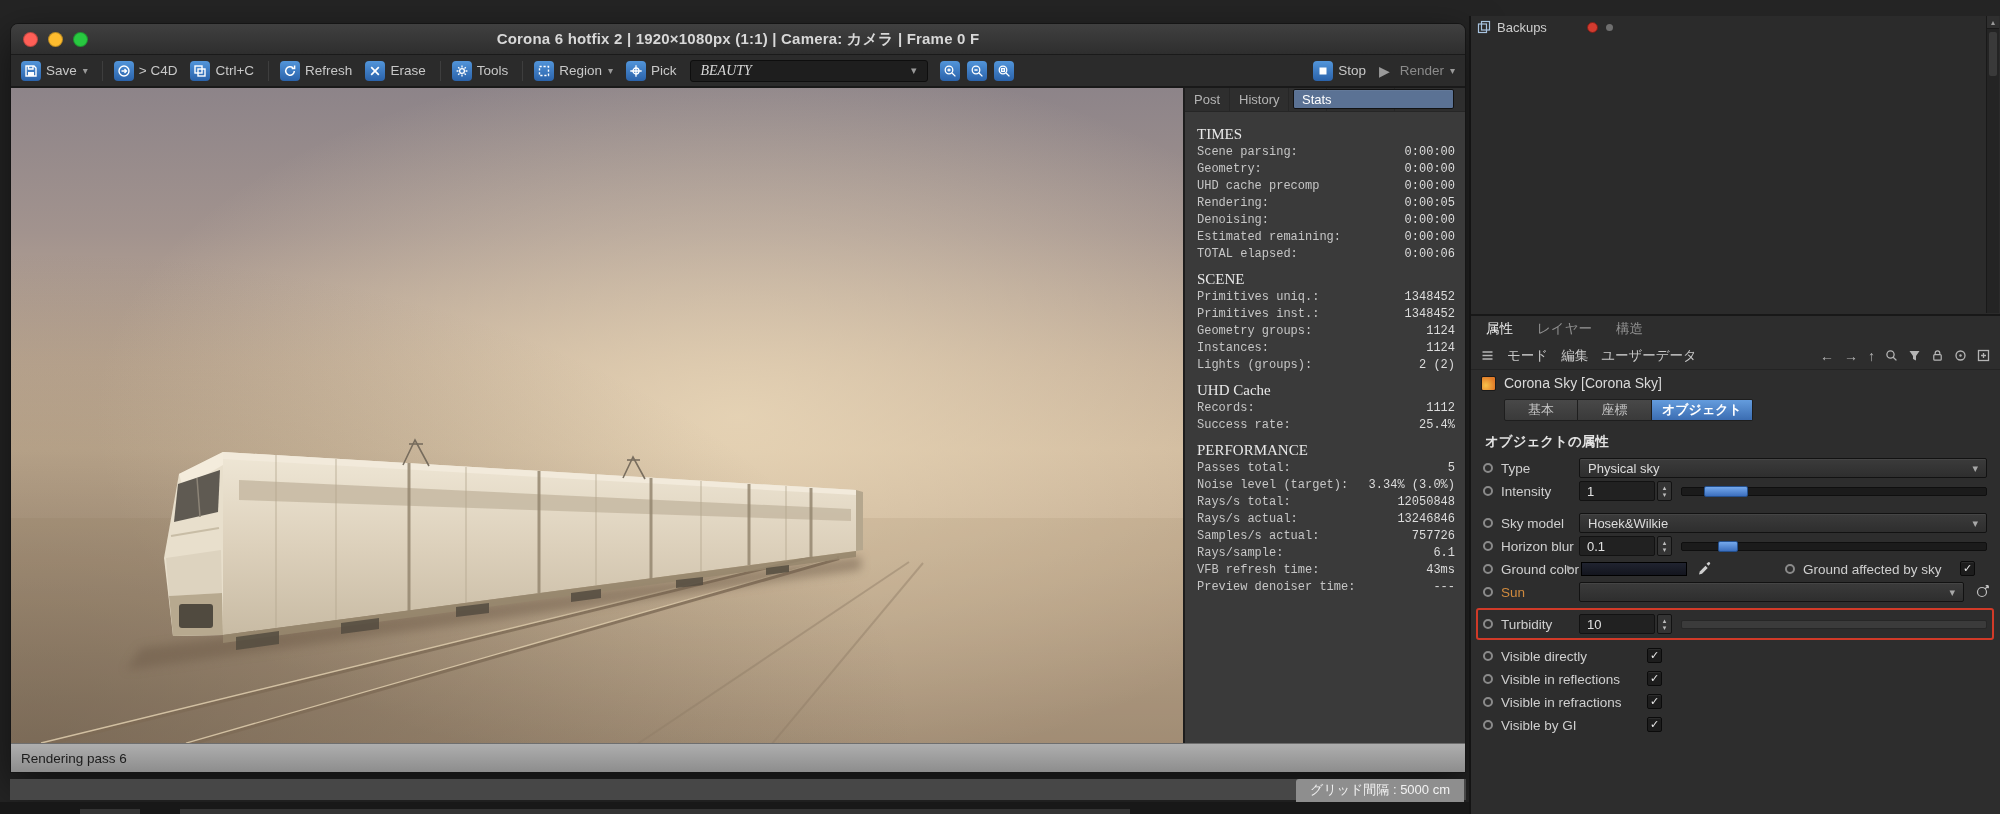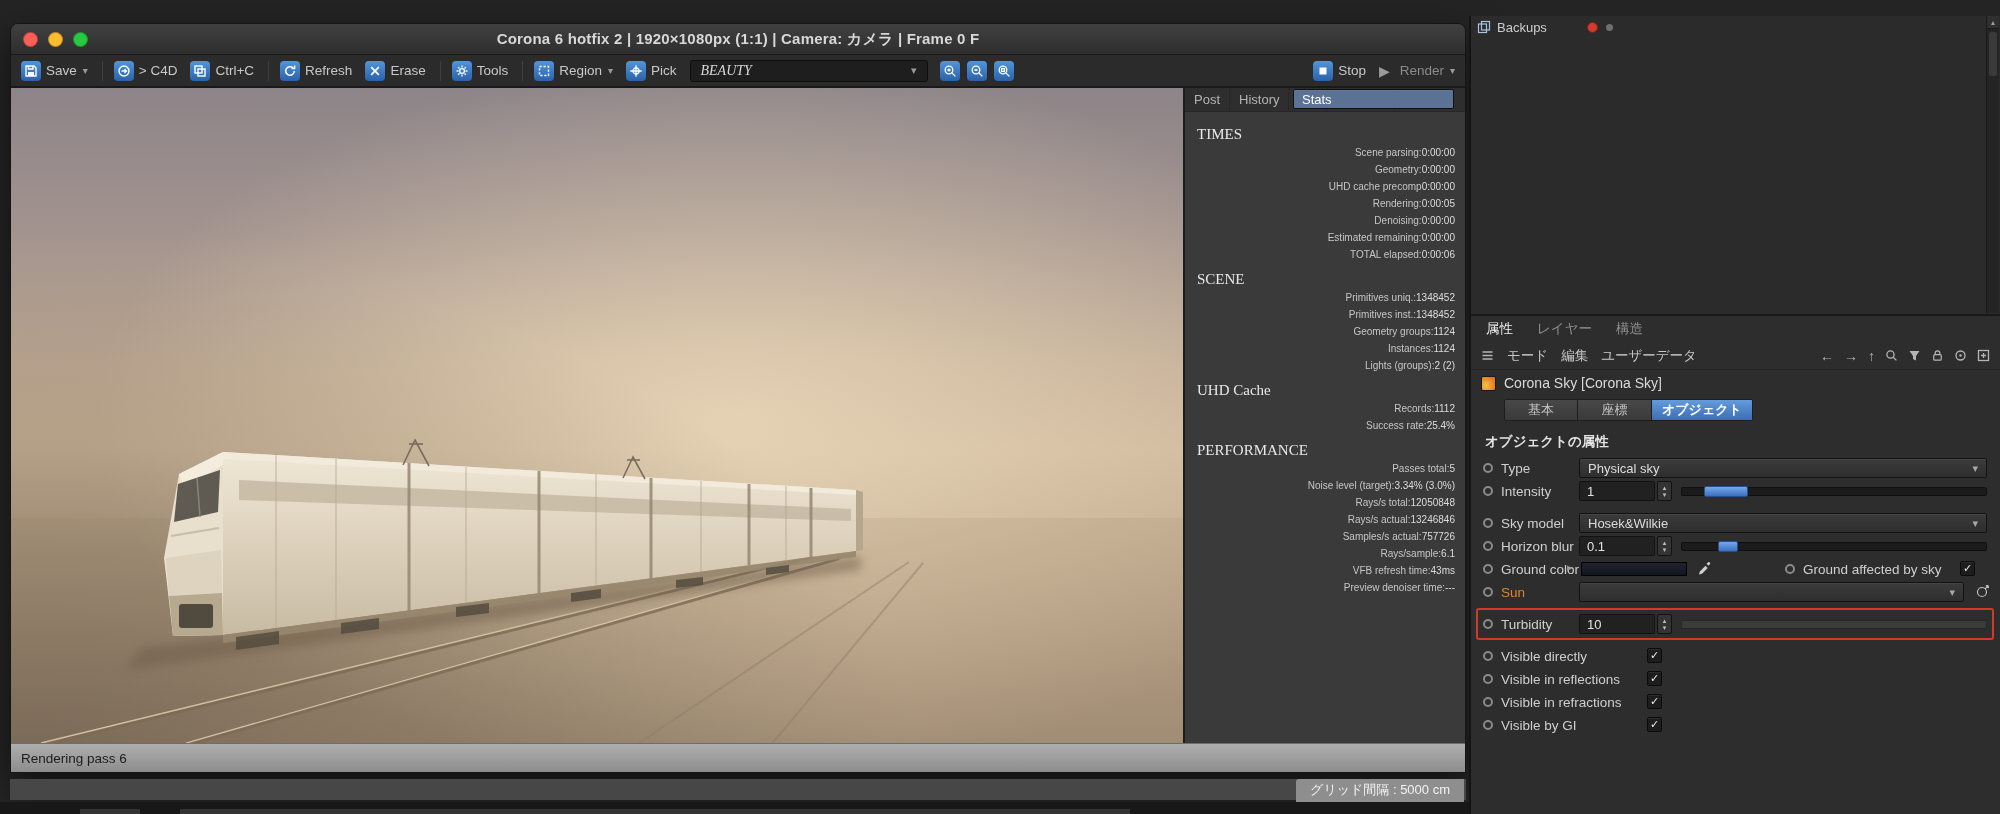--- a/index.html
+++ b/index.html
@@ -42,21 +42,21 @@
   .viewport svg { display:block; width:1172px; height:657px; }
 
   
   .stats-panel { position:absolute; left:1172px; top:64px; width:284px; height:657px;
     background:#3a3a3a; border-left:2px solid #1d1d1d; }
   .stats-tabs { height:24px; display:flex; align-items:stretch; background:#2e2e2e; border-bottom:1px solid #262626; }
   .stab { display:flex; align-items:center; padding:0 9px; font-size:13px; color:#b4b4b4; border-right:1px solid #262626; }
   .stab.sel { background:#5b7294; color:#fff; }
   .stat-body { padding:6px 12px 0 12px; }
   .stat-title { font-family:"Liberation Serif", serif; font-size:15px; color:#e8e8e8; margin-top:8px; margin-bottom:1px; }
-  .srow { display:flex; justify-content:flex-end; font-size:10px; line-height:17px; color:#c6c6c6; }
+  .srow { display:flex; justify-content:space-between; font-size:12px; line-height:17px; color:#c6c6c6;font-family:Liberation Mono, monospace; }
   .srow .sv { color:#dcdcdc; }
 
   
   .statusbar { position:absolute; left:0; right:0; bottom:0; height:29px;
     background:linear-gradient(#aeaeae,#8d8d8d); border-top:1px solid #6e6e6e;
     display:flex; align-items:center; padding-left:10px; font-size:13.5px; color:#1c1c1c; }
 
   
   .grid-strip { position:absolute; left:10px; top:779px; width:1456px; height:21px; background:#474747; }
   .grid-label { position:absolute; right:2px; top:0; height:26px; line-height:21px; padding:0 14px;

